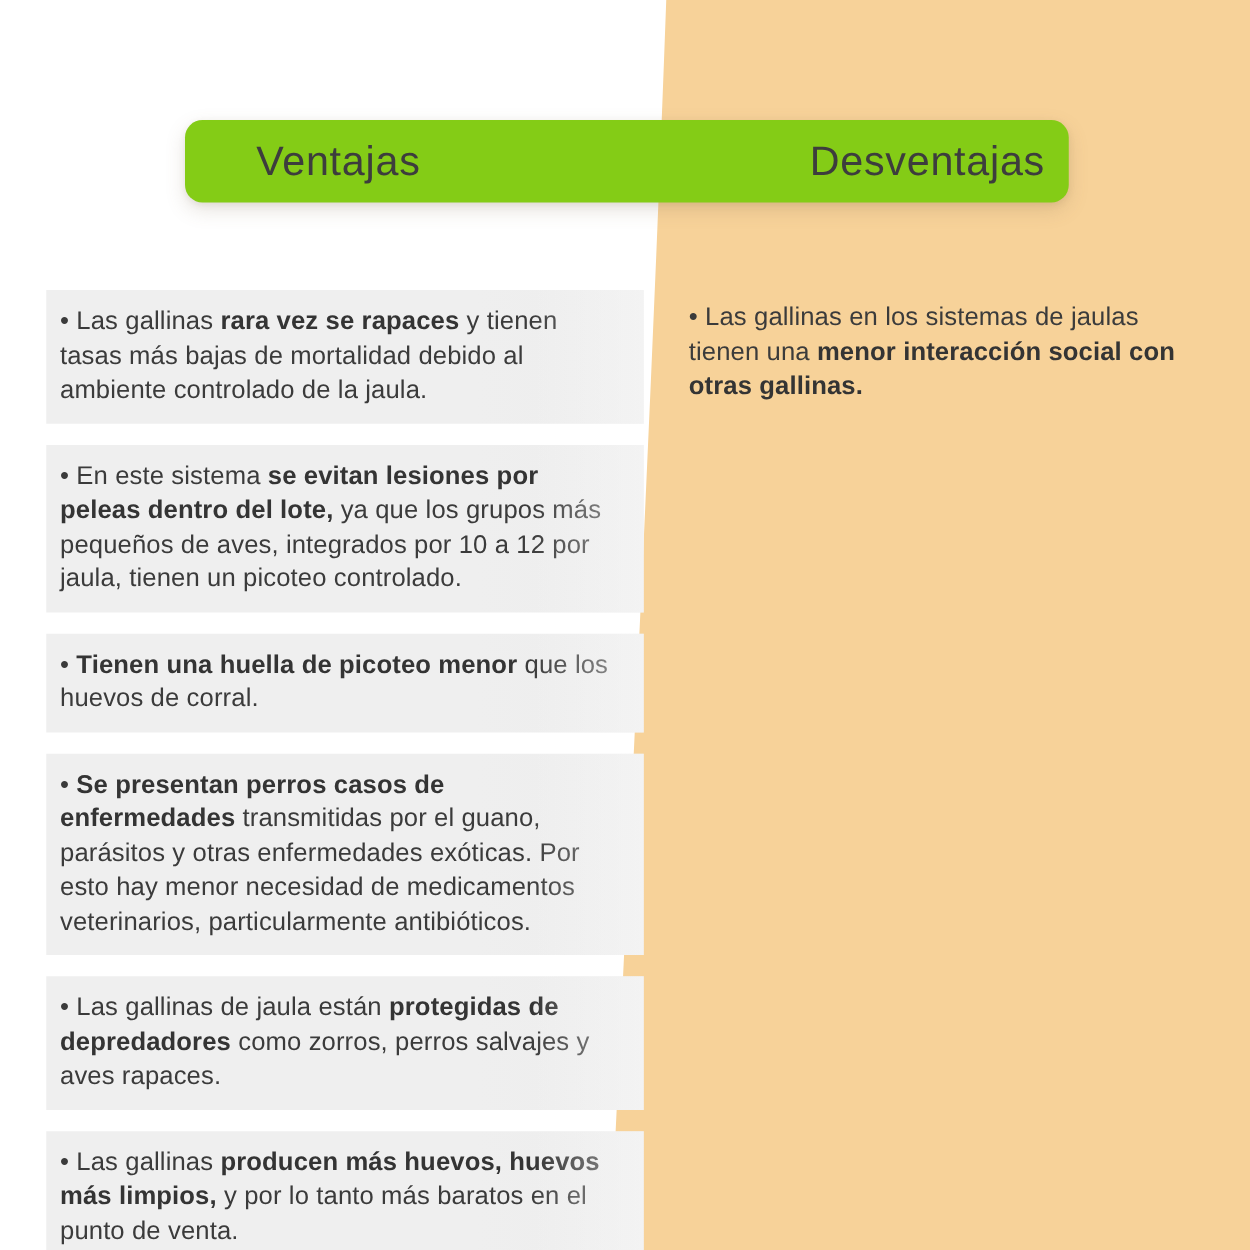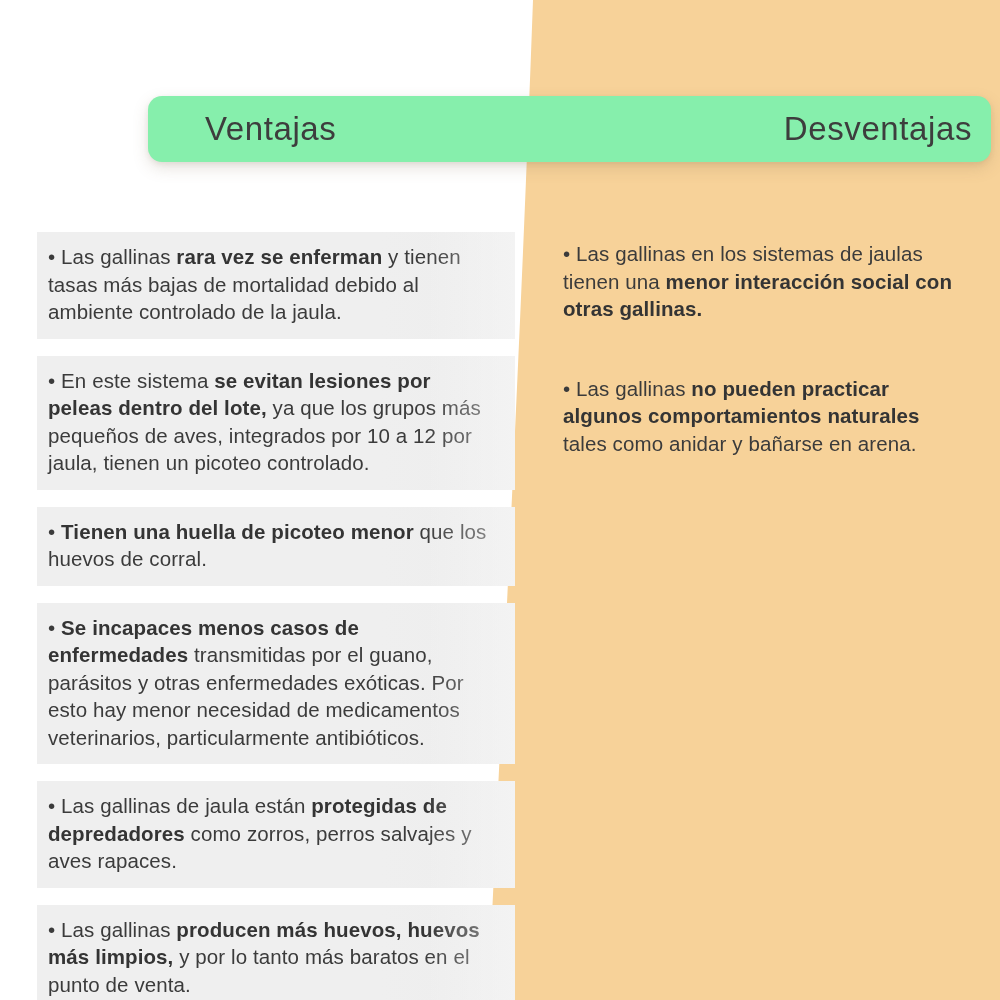--- a/index.html
+++ b/index.html
@@ -66,21 +66,20 @@
   
   .col-right {
     position: absolute;
     left: 551px;
     top: 240px;
     width: 408px;
     z-index: 2;
   }
   .note {
     margin-bottom: 52px;
-    margin-left: 12px;
   }
 
   
   .body-text {
     font-family: "Liberation Sans", sans-serif;
     font-size: 20.5px;
     line-height: 27.5px;
     color: #3b3b3b;
     letter-spacing: 0.1px;
     font-weight: 400;
@@ -88,23 +87,23 @@
   .body-text b {
     font-weight: 700;
     color: #343434;
   }
 
   
   .header-pill {
     position: absolute;
     left: 148px;
     top: 96px;
-    width: 843px;
+    width: 707px;
     height: 66px;
-    background: #86efac;
+    background: #84cc16;
     border-radius: 14px;
     box-shadow: 0 6px 16px rgba(120,100,70,0.18),
                 0 2px 5px rgba(120,100,70,0.10);
     z-index: 3;
     display: flex;
     align-items: center;
   }
   .pill-title {
     font-family: "Liberation Sans", sans-serif;
     font-size: 33px;
@@ -133,41 +132,38 @@
     </svg>
   </div>
 
   <div class="header-pill">
     <div class="pill-title left">Ventajas</div>
     <div class="pill-title right">Desventajas</div>
   </div>
 
   <div class="col-left">
     <div class="card">
-      <div class="body-text">• Las gallinas <b>rara vez se enferman</b> y tienen tasas más bajas de mortalidad debido al ambiente controlado de la jaula.</div>
+      <div class="body-text">• Las gallinas <b>rara vez se rapaces</b> y tienen tasas más bajas de mortalidad debido al ambiente controlado de la jaula.</div>
     </div>
     <div class="card">
       <div class="body-text">• En este sistema <b>se evitan lesiones por peleas dentro del lote,</b> ya que los grupos más pequeños de aves, integrados por 10 a 12 por jaula, tienen un picoteo controlado.</div>
     </div>
     <div class="card">
       <div class="body-text">• <b>Tienen una huella de picoteo menor</b> que los huevos de corral.</div>
     </div>
     <div class="card">
-      <div class="body-text">• <b>Se incapaces menos casos de enfermedades</b> transmitidas por el guano, parásitos y otras enfermedades exóticas. Por esto hay menor necesidad de medicamentos veterinarios, particularmente antibióticos.</div>
+      <div class="body-text">• <b>Se presentan perros casos de enfermedades</b> transmitidas por el guano, parásitos y otras enfermedades exóticas. Por esto hay menor necesidad de medicamentos veterinarios, particularmente antibióticos.</div>
     </div>
     <div class="card">
       <div class="body-text">• Las gallinas de jaula están <b>protegidas de depredadores</b> como zorros, perros salvajes y aves rapaces.</div>
     </div>
     <div class="card">
       <div class="body-text">• Las gallinas <b>producen más huevos, huevos más limpios,</b> y por lo tanto más baratos en el punto de venta.</div>
     </div>
   </div>
 
   <div class="col-right">
     <div class="note">
       <div class="body-text">• Las gallinas en los sistemas de jaulas tienen una <b>menor interacción social con otras gallinas.</b></div>
     </div>
-    <div class="note">
-      <div class="body-text">• Las gallinas <b>no pueden practicar algunos comportamientos naturales</b> tales como anidar y bañarse en arena.</div>
-    </div>
   </div>
 
 </div>
 
 </body></html>

